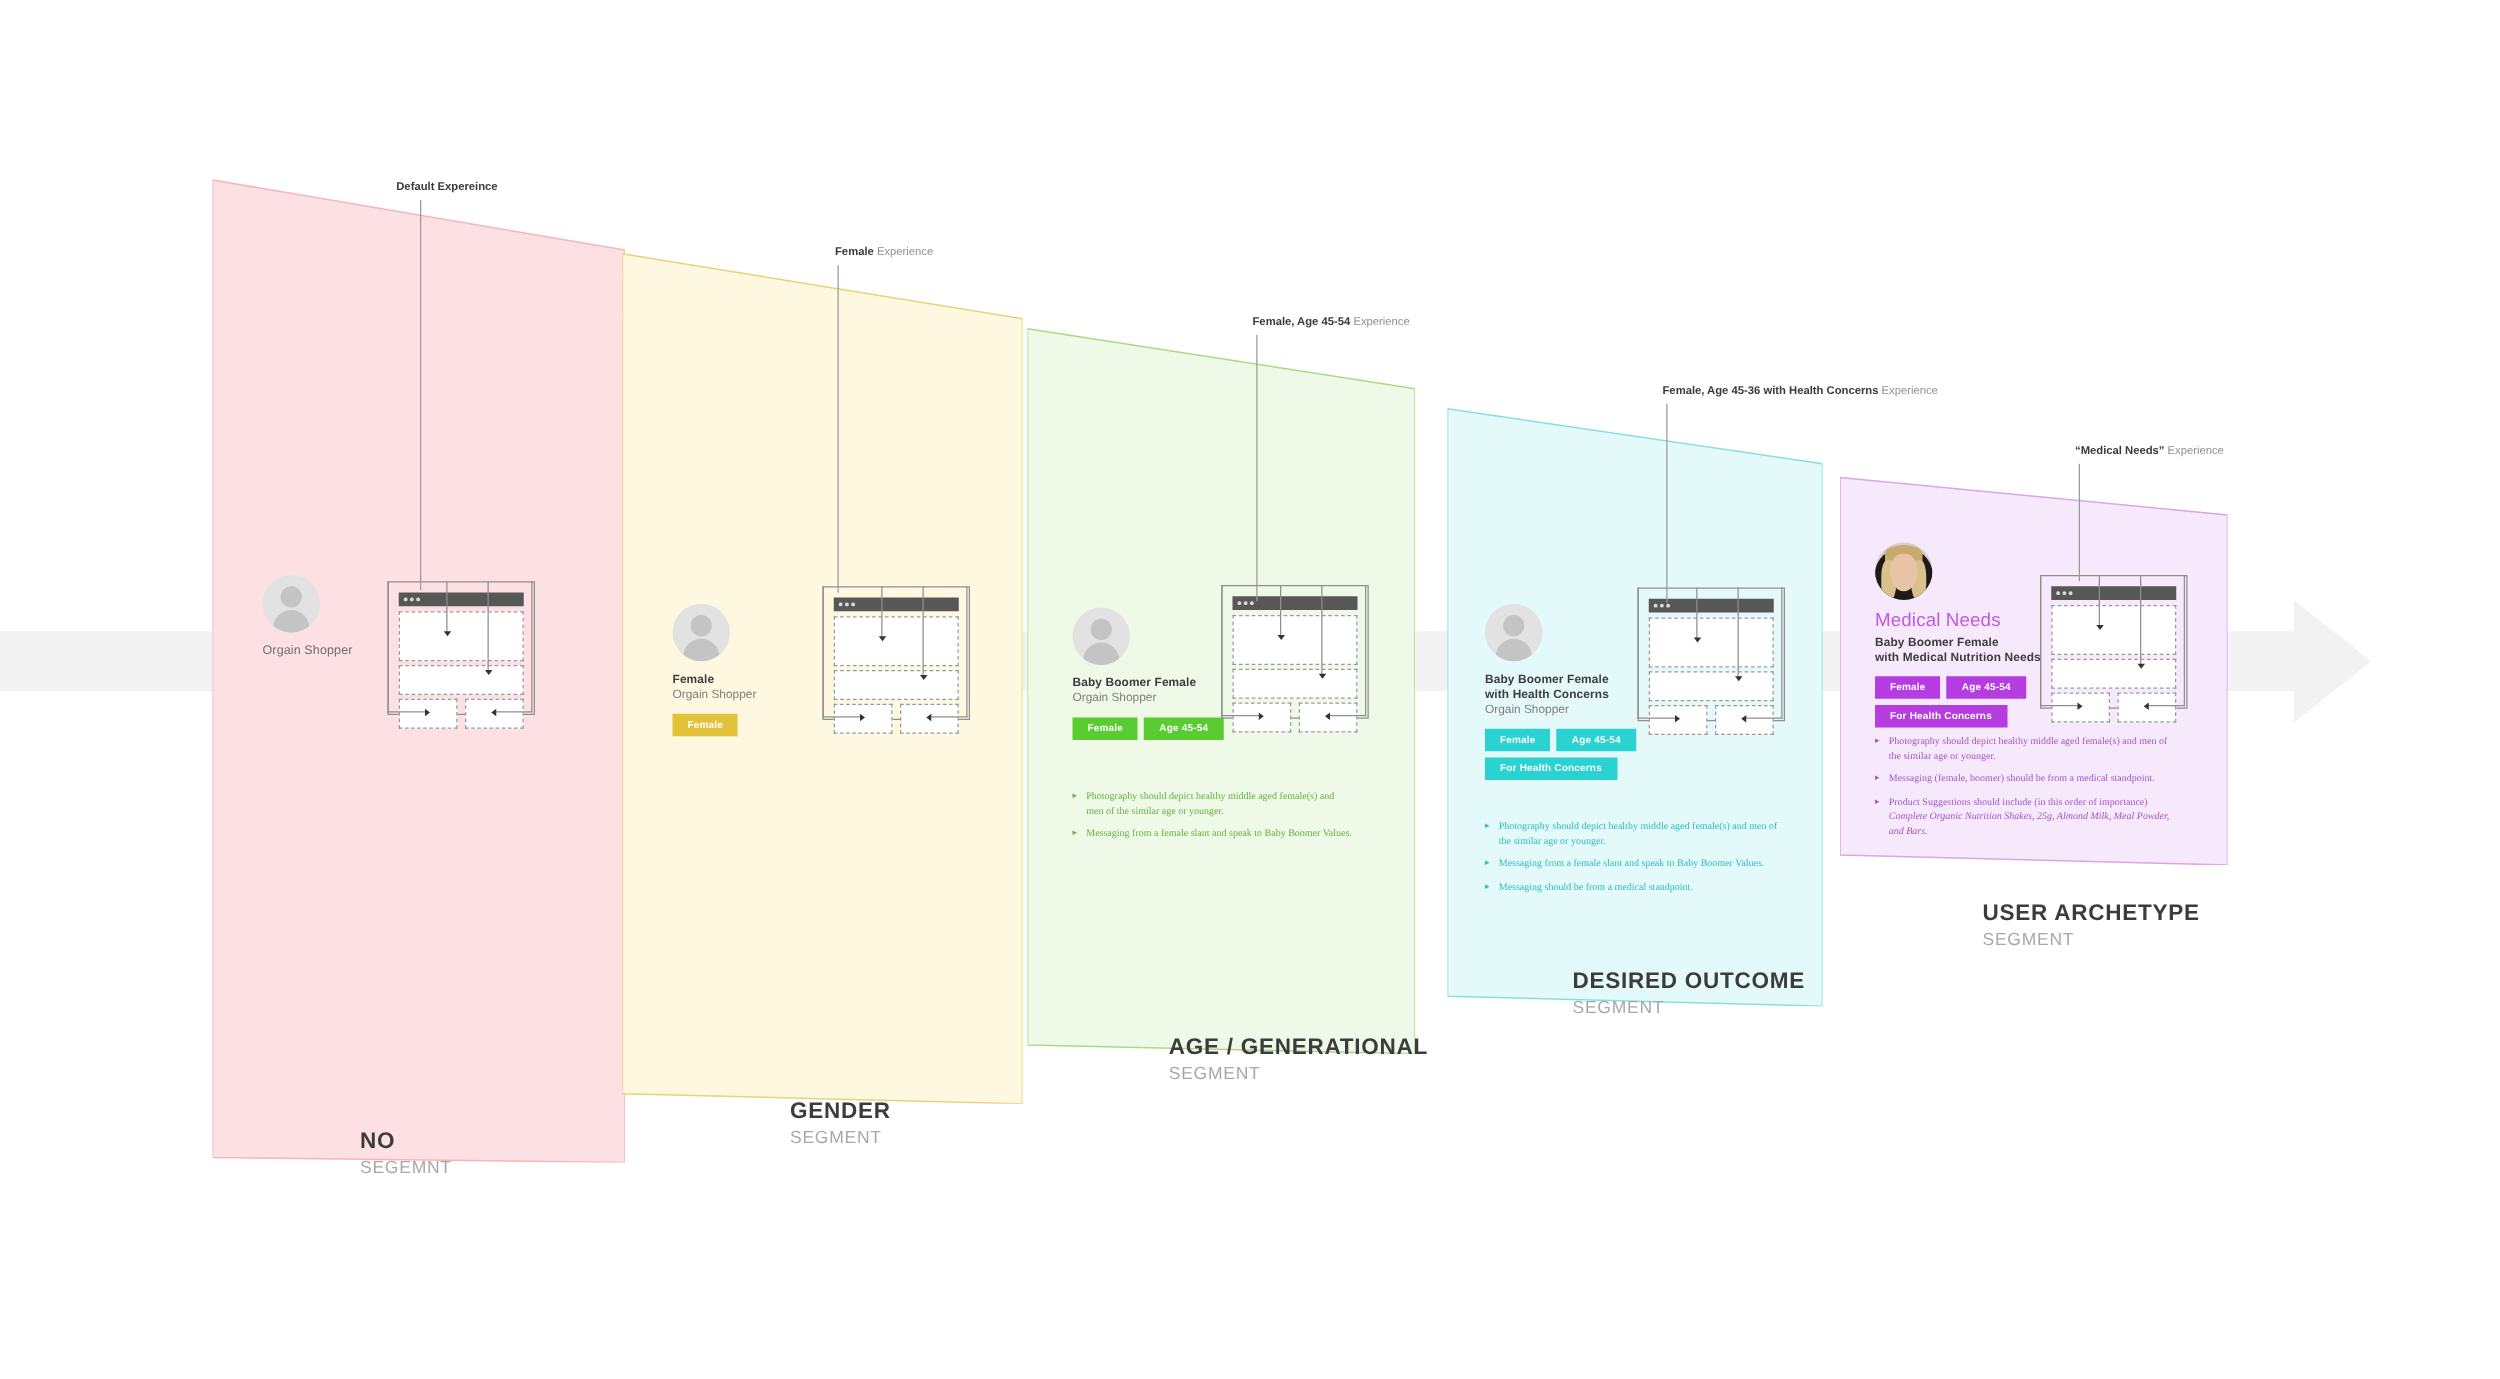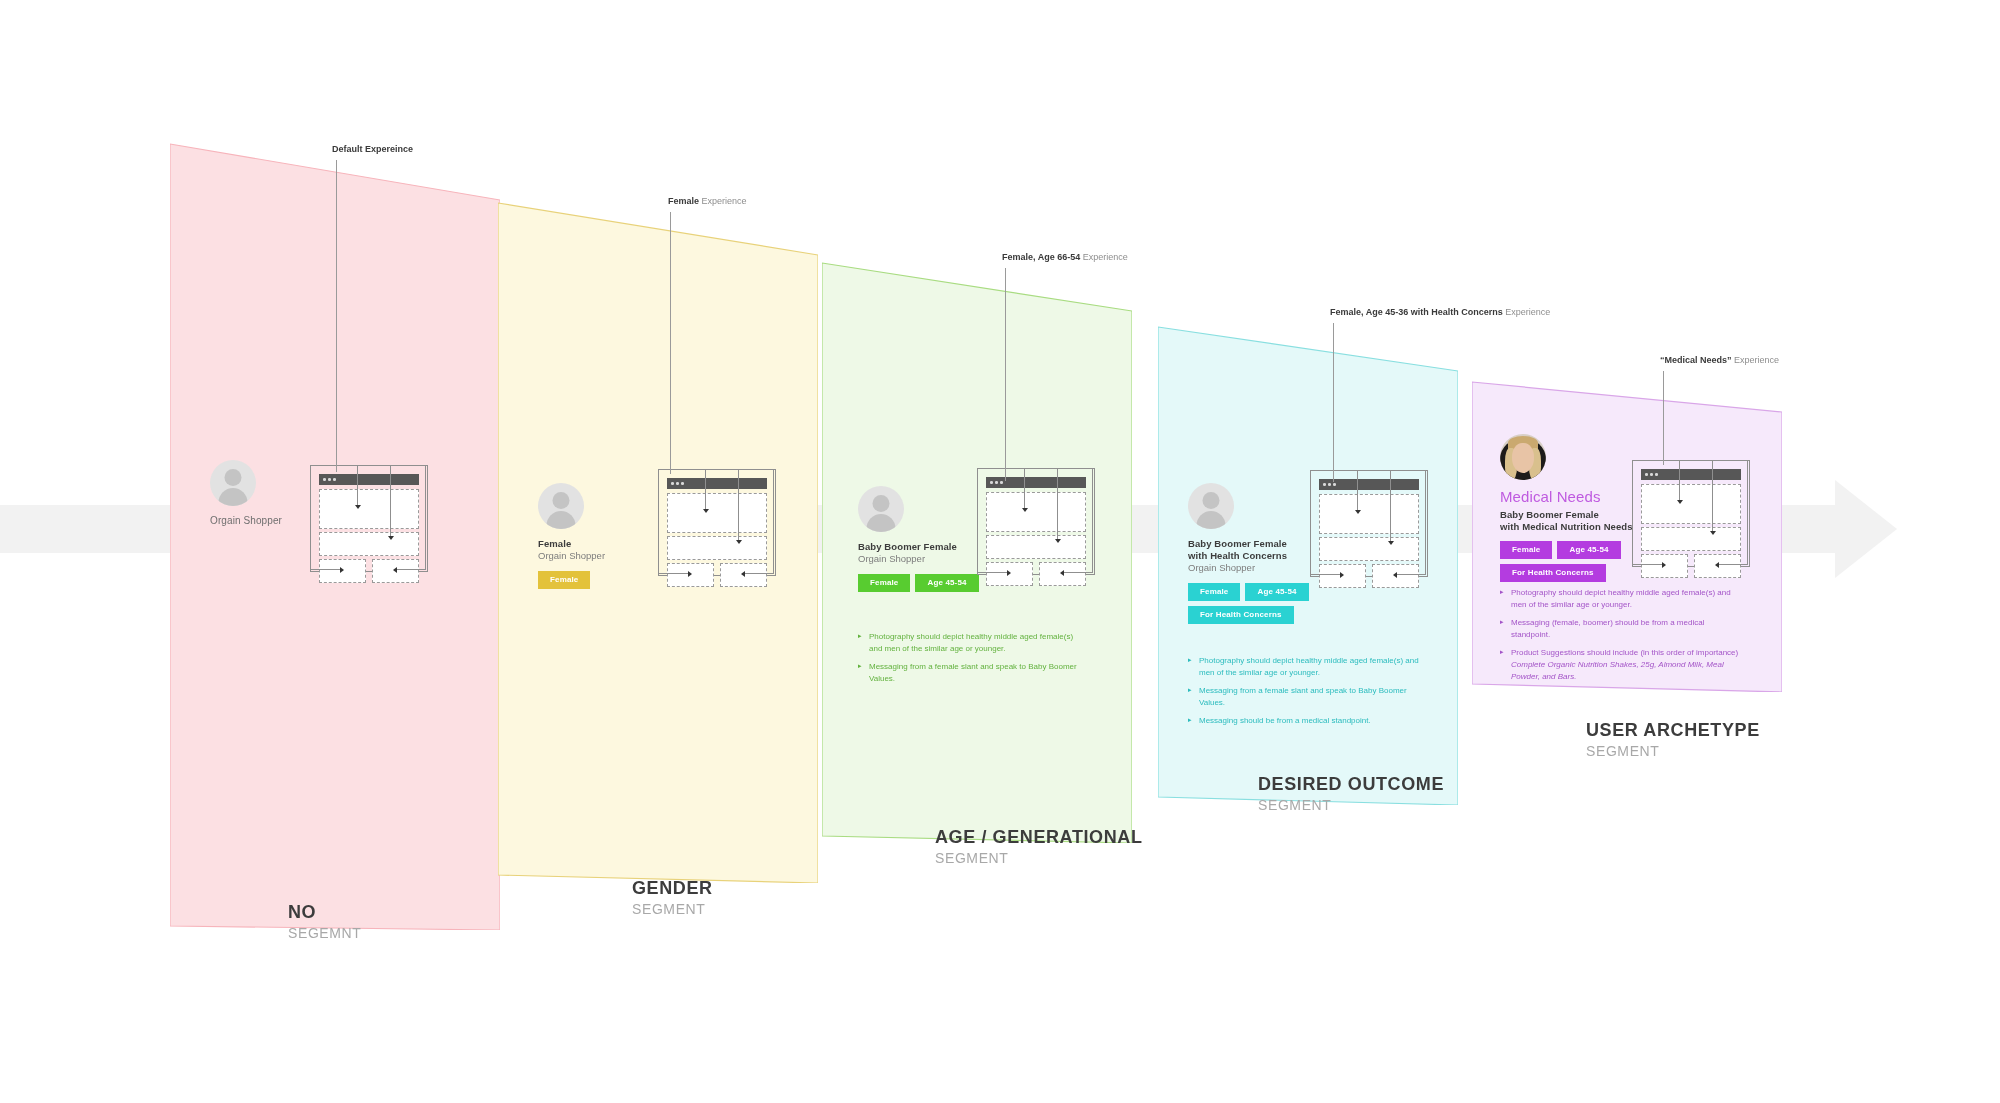--- a/index.html
+++ b/index.html
@@ -49,21 +49,21 @@
   .p-sub{font-size:9.5px;color:#7d7d7d;line-height:1.3;}
   .p-title{font-size:15px;line-height:1.2;margin-top:8px;margin-bottom:3px;
            letter-spacing:.1px;}
 
   .chips{margin-top:8px;display:flex;flex-wrap:wrap;gap:5px;max-width:160px;}
   .chip{display:inline-block;color:#ffffff;font-size:8px;font-weight:bold;
         padding:5px 12px;line-height:1;letter-spacing:.15px;white-space:nowrap;}
 
   .bullets{position:absolute;list-style:none;margin:0;padding:0;}
   .bullets li{position:relative;padding-left:11px;margin-bottom:7px;
-              font-size:8px;line-height:1.45;}
+              font-size:8px;line-height:1.45;font-family:Liberation Serif, serif;}
   .bullets li:before{content:"\25B8";position:absolute;left:0;top:0;font-size:7px;}
   .bullets li i{font-style:italic;text-align:center;}
 
   
   .wire{position:absolute;}
   .wire .frame{position:absolute;left:0;top:0;border:1px solid #8f8f8f;}
   .wire .bar{position:absolute;background:#575757;height:11px;}
   .wire .dot{position:absolute;width:2.5px;height:2.5px;background:#d8d8d8;border-radius:50%;top:4px;}
   .wire .box{position:absolute;border:1px dashed #9a9a9a;background:#ffffff;}
   .wire .ln{position:absolute;background:#8f8f8f;}
@@ -121,21 +121,21 @@
         <div class="tri down" style="left:77.5px;top:71px;"></div>
         <div class="ln" style="left:0px;top:0px;width:1px;height:105px;"></div>
         <div class="ln" style="left:0px;top:104px;width:32px;height:1px;"></div>
         <div class="tri right" style="left:30px;top:101.5px;"></div>
         <div class="ln" style="left:115px;top:0px;width:1px;height:105px;"></div>
         <div class="ln" style="left:85px;top:104px;width:31px;height:1px;"></div>
         <div class="tri left" style="left:83px;top:101.5px;"></div>
       </div>
     </div>
   </div>
-  <div class="callout" style="left:332px;top:144px;">
+  <div class="callout" style="left:317px;top:144px;">
     <b>Default Expereince</b><span></span>
   </div>
   <div class="leader" style="left:336px;top:160px;height:312px;"></div>
   <div class="caption" style="left:288px;top:900px;">
     <div class="c1">NO</div>
     <div class="c2">SEGEMNT</div>
   </div>
 
   <div class="panel" id="panel-1" style="left:498px;top:193px;width:320px;height:690px;">
     <div class="plane">
@@ -229,21 +229,21 @@
         <div class="ln" style="left:0px;top:0px;width:1px;height:105px;"></div>
         <div class="ln" style="left:0px;top:104px;width:32px;height:1px;"></div>
         <div class="tri right" style="left:30px;top:101.5px;"></div>
         <div class="ln" style="left:115px;top:0px;width:1px;height:105px;"></div>
         <div class="ln" style="left:85px;top:104px;width:31px;height:1px;"></div>
         <div class="tri left" style="left:83px;top:101.5px;"></div>
       </div>
     </div>
   </div>
   <div class="callout" style="left:1002px;top:252px;">
-    <b>Female, Age 66-54</b><span> Experience</span>
+    <b>Female, Age 45-54</b><span> Experience</span>
   </div>
   <div class="leader" style="left:1005px;top:268px;height:213px;"></div>
   <div class="caption" style="left:935px;top:825px;">
     <div class="c1">AGE / GENERATIONAL</div>
     <div class="c2">SEGMENT</div>
   </div>
 
   <div class="panel" id="panel-3" style="left:1158px;top:315px;width:300px;height:490px;">
     <div class="plane">
       <svg width="300" height="490" viewBox="0 0 300 490">

